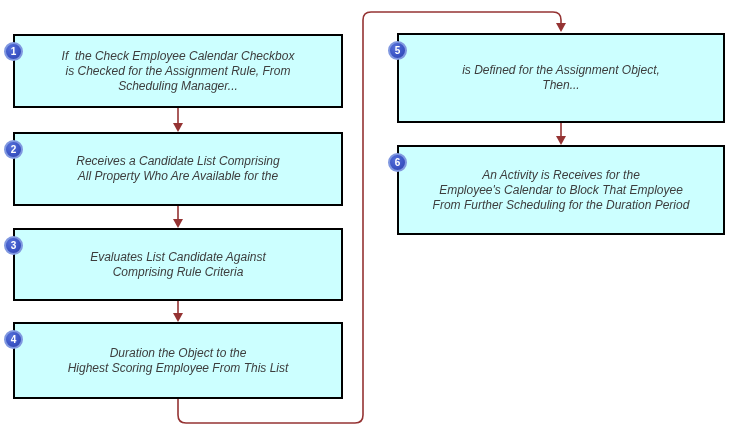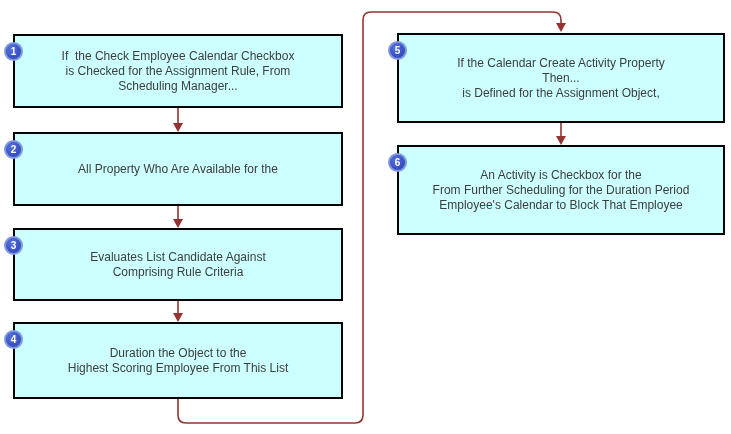--- a/index.html
+++ b/index.html
@@ -39,21 +39,21 @@
     align-items: center;
     justify-content: center;
   }
   .node .text {
     width: 100%;
     text-align: center;
     color: #3d3d3d;
     font-size: 12px;
     line-height: 15px;
   }
-  .line { white-space: pre; }
+  .line { white-space: pre; font-style: italic; }
   .badge {
     position: absolute;
     left: -11px;
     top: 6px;
     width: 15px;
     height: 15px;
     border-radius: 50%;
     background: radial-gradient(circle at 35% 30%, #5570d8 0%, #3c55c6 55%, #2e43a8 100%);
     border: 2px solid #8098e0;
     color: #ffffff;
@@ -91,20 +91,21 @@
     <div class="text">
       <div class="line">If  the Check Employee Calendar Checkbox</div>
       <div class="line">is Checked for the Assignment Rule, From</div>
       <div class="line">Scheduling Manager...</div>
     </div>
   </div>
 
   <div class="node" style="left:13px; top:132px; width:330px; height:74px;">
     <span class="badge">2</span>
     <div class="text">
+      <div class="line">Receives a Candidate List Comprising</div>
       <div class="line">All Property Who Are Available for the</div>
     </div>
   </div>
 
   <div class="node" style="left:13px; top:228px; width:330px; height:73px;">
     <span class="badge">3</span>
     <div class="text">
       <div class="line">Evaluates List Candidate Against</div>
       <div class="line">Comprising Rule Criteria</div>
     </div>
@@ -114,28 +115,27 @@
     <span class="badge">4</span>
     <div class="text">
       <div class="line">Duration the Object to the</div>
       <div class="line">Highest Scoring Employee From This List</div>
     </div>
   </div>
 
   <div class="node" style="left:397px; top:33px; width:328px; height:90px;">
     <span class="badge">5</span>
     <div class="text">
-      <div class="line">If the Calendar Create Activity Property</div>
+      <div class="line">is Defined for the Assignment Object,</div>
       <div class="line">Then...</div>
-      <div class="line">is Defined for the Assignment Object,</div>
     </div>
   </div>
 
   <div class="node" style="left:397px; top:145px; width:328px; height:90px;">
     <span class="badge">6</span>
     <div class="text">
-      <div class="line">An Activity is Checkbox for the</div>
+      <div class="line">An Activity is Receives for the</div>
+      <div class="line">Employee's Calendar to Block That Employee</div>
       <div class="line">From Further Scheduling for the Duration Period</div>
-      <div class="line">Employee's Calendar to Block That Employee</div>
     </div>
   </div>
 
 </div>
 
 </body></html>

